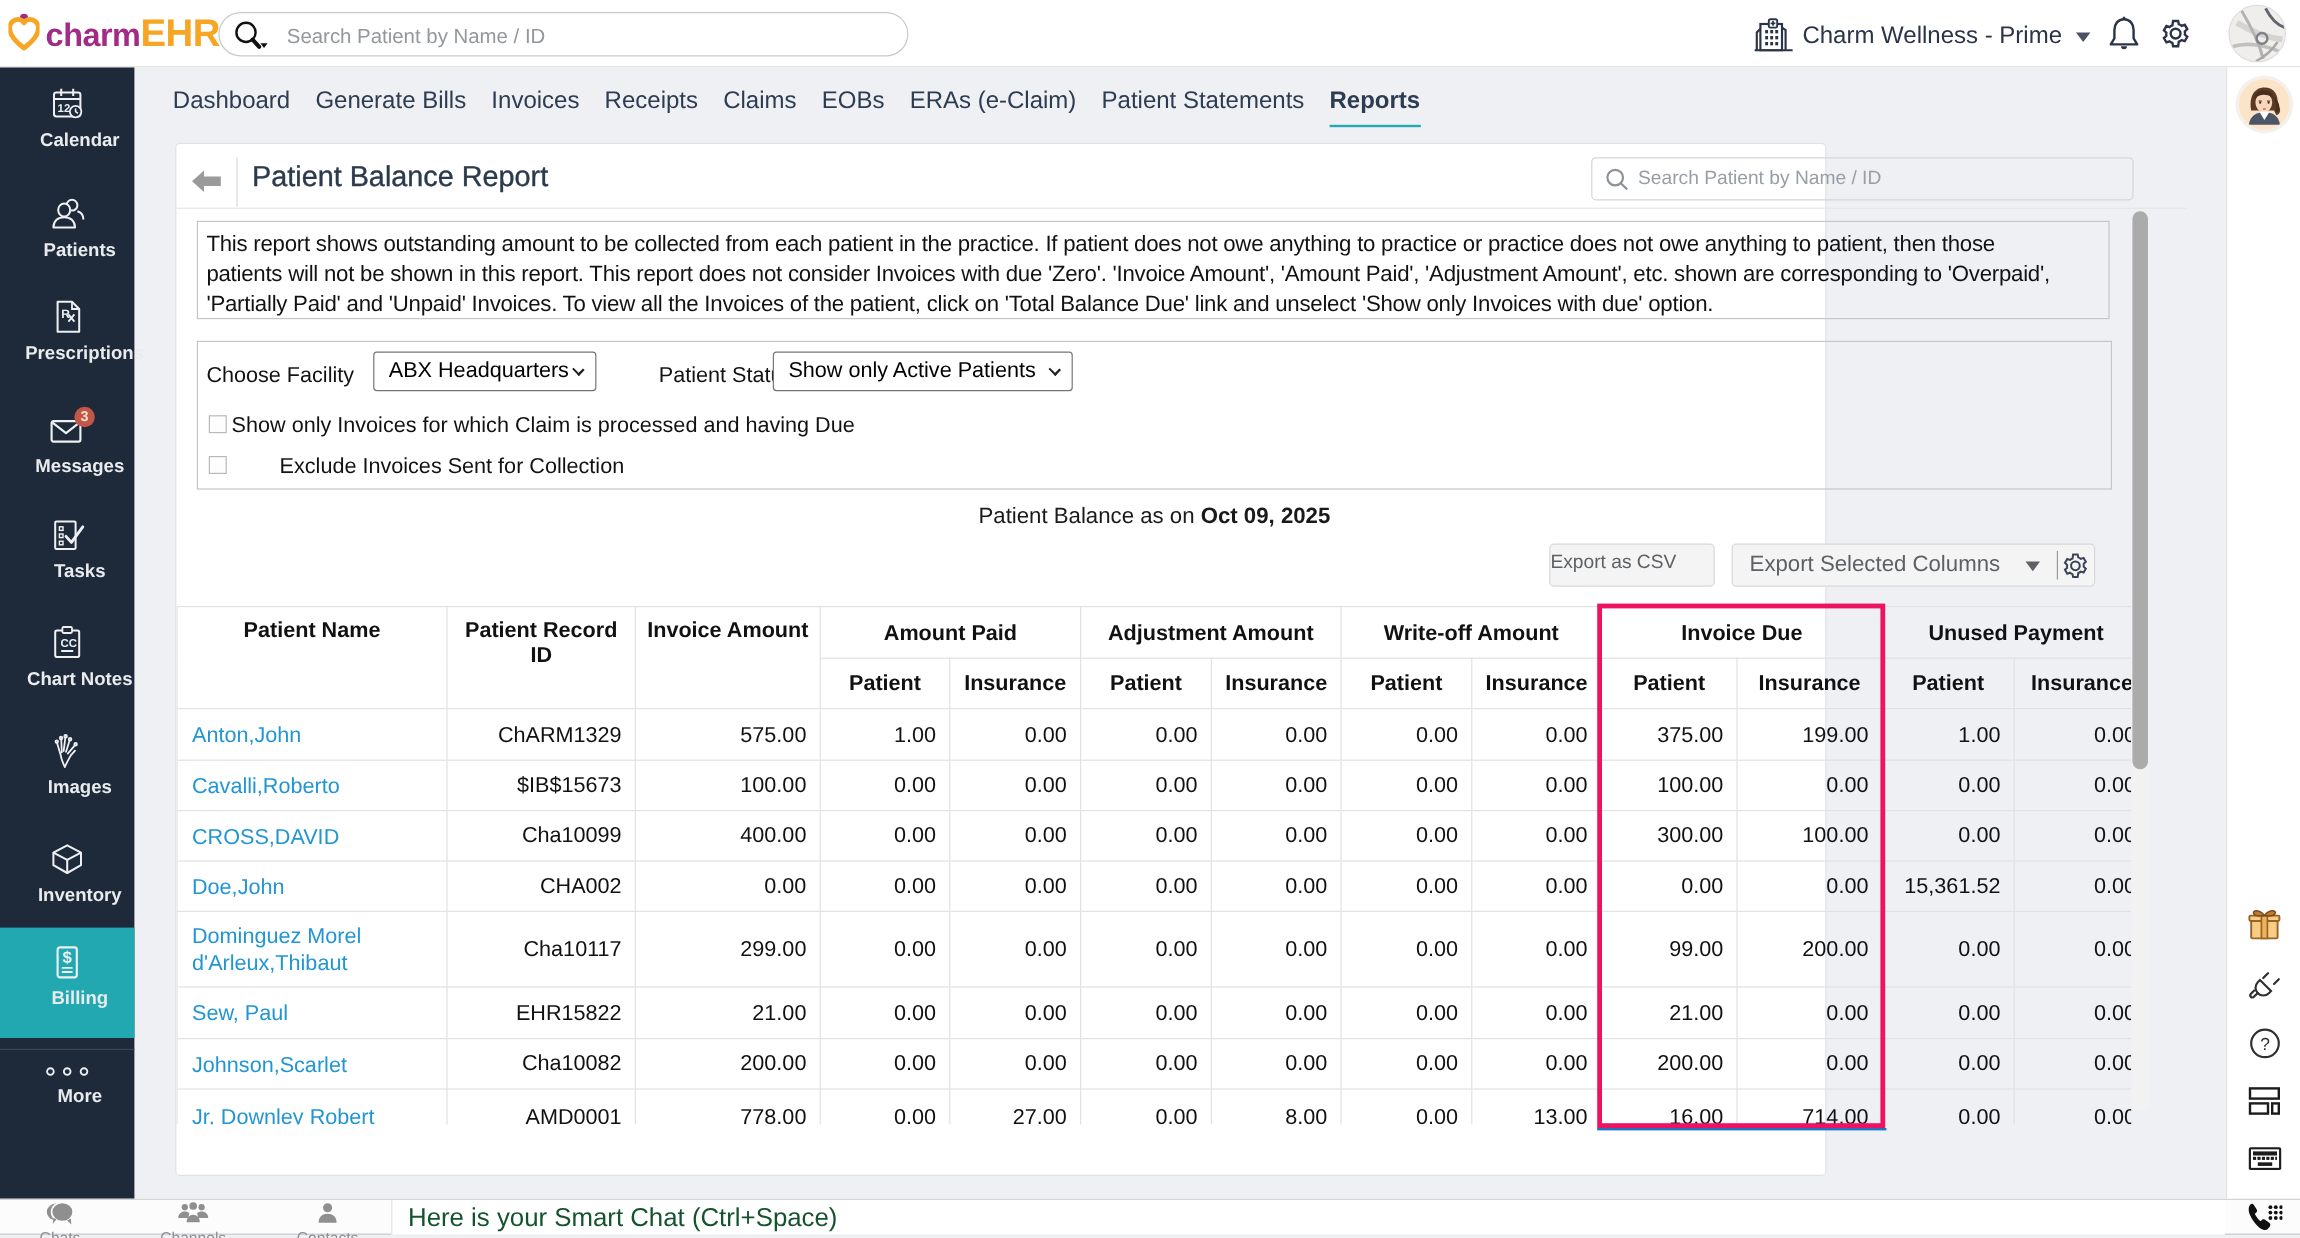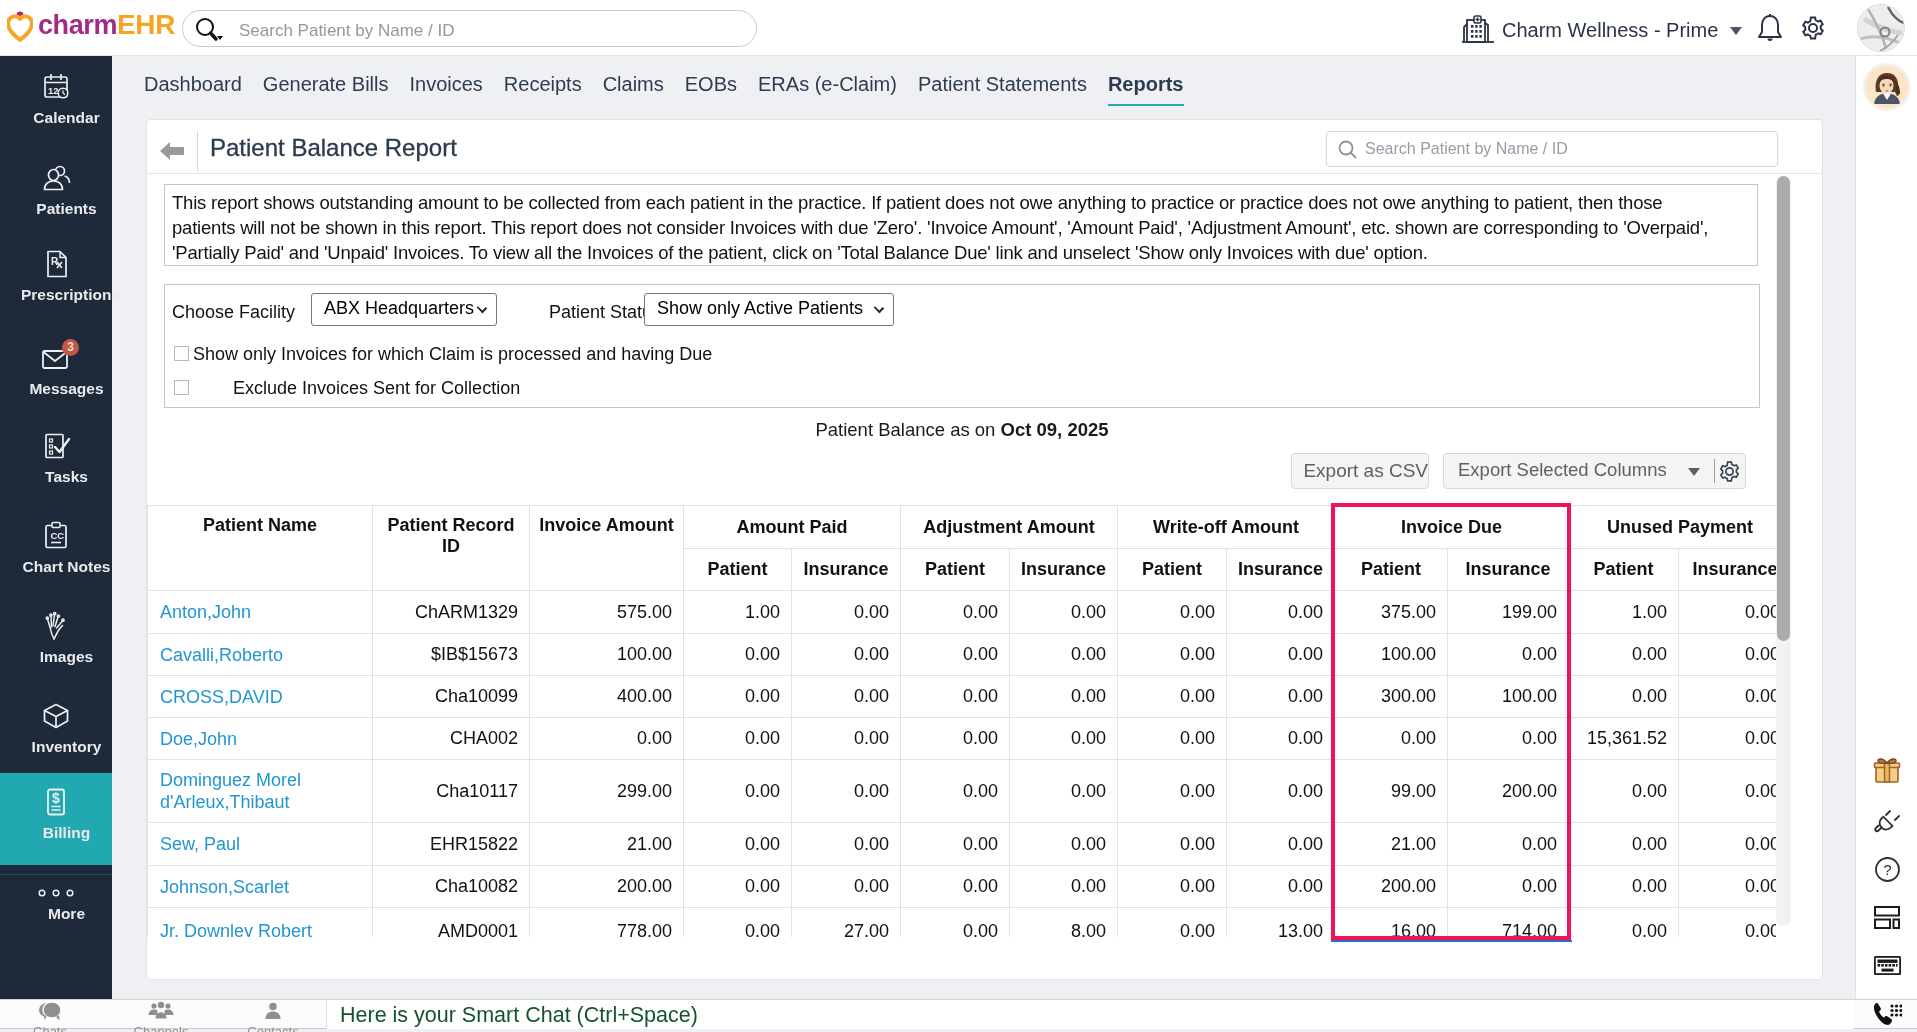--- a/index.html
+++ b/index.html
@@ -2,21 +2,21 @@
 <html><head>
 <meta charset="utf-8">
 <style>
 * { margin:0; padding:0; box-sizing:border-box; }
 html,body { width:1917px; height:1032px; overflow:hidden; font-family:"Liberation Sans",sans-serif; background:#eef0f4; }
 
 #topbar { position:absolute; left:0; top:0; width:1917px; height:56px; background:#fff; border-bottom:1px solid #e4e4e4; z-index:30; }
 
 #logoword { position:absolute; left:38px; top:9px; font-size:27px; font-weight:bold; letter-spacing:-0.4px; }
 #logoword .c1 { color:#a02c86; }
-#logoword .c2 { color:#f6a524; font-size:28px; }
+#logoword .c2 { color:#f6a524; font-size:32px; }
 #searchpill { position:absolute; left:182px; top:10px; width:575px; height:37px; border:1px solid #c9c9c9; border-radius:19px; background:#fff; }
 #searchpill .ph { position:absolute; left:56px; top:10px; font-size:17px; color:#93989d; }
 #hosp { position:absolute; left:1462px; top:15px; }
 #orgname { position:absolute; left:1502px; top:19px; font-size:20px; color:#2b3447; }
 #orgcaret { position:absolute; left:1730px; top:27px; width:0; height:0; border-left:6.5px solid transparent; border-right:6.5px solid transparent; border-top:8px solid #4a5364; }
 #avatar1 { position:absolute; left:1857px; top:4px; width:48px; height:48px; border-radius:50%; background:#e7e6e4; overflow:hidden; border:1px solid #ddd; }
 
 #sidebar { position:absolute; left:0; top:56px; width:112px; height:943px; background:#1e2a3a; z-index:20; }
 .sitem { position:absolute; left:0; width:112px; text-align:center; color:#e9ebee; z-index:21; }
 .sitem .lbl { display:block; font-size:15.5px; font-weight:bold; color:#e9ebee; margin-top:7px; line-height:18px;margin-left:21px; }
@@ -30,36 +30,36 @@
 #avatar2 { position:absolute; left:1866px; top:66px; width:42px; height:42px; border-radius:50%; background:#fbe4c8; overflow:hidden; box-shadow:0 0 0 3px #f6f0ea; z-index:21; }
 
 #bottombar { position:absolute; left:0; top:999px; width:1917px; height:30px; background:#fcfcfc; border-top:1px solid #d4d4d4; border-bottom:1px solid #c9c9c9; z-index:40; }
 .bitem { position:absolute; top:1001px; text-align:center; color:#8f8f8f; font-size:13px; z-index:41; }
 #chatinput { position:absolute; left:326px; top:1000px; width:1528px; height:29px; background:#fff; border-left:1px solid #e0e0e0; z-index:41; }
 #chatinput span { position:absolute; left:13px; top:3px; font-size:21.5px; color:#14532d;text-align:right; }
 
 #tabs { position:absolute; left:144px; top:73px; z-index:5; font-size:20px; color:#2d3c50; }
 #tabs span { margin-right:21px; }
 #tabs .active { font-weight:bold; border-bottom:2px solid #26a9b2; padding-bottom:9px; }
-#card { position:absolute; left:146px; top:119px; width:1677px; height:861px; background:#fff; border:1px solid #e2e2e2; border-radius:4px; z-index:5; }
+#card { position:absolute; left:146px; top:119px; width:1376px; height:861px; background:#fff; border:1px solid #e2e2e2; border-radius:4px; z-index:5; }
 #backarrow { position:absolute; left:12px; top:21px; }
 #hdrsep { position:absolute; left:50px; top:11px; width:1px; height:41px; background:#d9d9d9; }
 #cardtitle { position:absolute; left:63px; top:14px; font-size:24px; font-weight:500; color:#2b3a4d; -webkit-text-stroke:0.3px #2b3a4d; }
 #cardsearch { position:absolute; left:1179px; top:11px; width:452px; height:36px; border:1px solid #d5d5d5; border-radius:4px; }
 #cardsearch .ph { position:absolute; left:38px; top:8px; font-size:16px; color:#979ea5; }
 #hdrline { position:absolute; left:0; top:53px; width:1675px; height:1px; background:#e5e5e5; }
 #descbox { position:absolute; left:17px; top:64px; width:1594px; height:82px; border:1px solid #c6c6c6; padding:5px 7px; font-size:18.5px; color:#121212; line-height:25px; letter-spacing:-0.2px; }
 #filterbox { position:absolute; left:17px; top:164px; width:1596px; height:124px; border:1px solid #c6c6c6; }
 #filterbox .flabel { position:absolute; font-size:18px; color:#121212; }
 .sel { position:absolute; height:33px; border:1px solid #767676; border-radius:3px; background:#fff; font-size:18px; color:#000; padding:4px 0 0 12px; }
 .sel .chev { position:absolute; right:10px; top:10px; width:8px; height:8px; border-right:2px solid #222; border-bottom:2px solid #222; transform:rotate(45deg) scaleY(0.85); }
 .cb { position:absolute; width:15px; height:15px; border:1.5px solid #b9b9b9; background:#fdfdfd; }
 .cblbl { position:absolute; font-size:18px; color:#121212; }
 #balline { position:absolute; left:0; top:299px; width:1630px; text-align:center; font-size:18.5px; color:#1a1a1a; }
-.btn { position:absolute; height:36px; background:#f4f4f4; border:1px solid #d8d8d8; border-radius:4px; font-size:19px; color:#5d6064; text-align:right; }
+.btn { position:absolute; height:36px; background:#f4f4f4; border:1px solid #d8d8d8; border-radius:4px; font-size:16px; color:#5d6064; text-align:left; }
 
 #tablewrap { position:absolute; left:0; top:385px; width:1629px; height:432px; overflow:hidden; }
 table { border-collapse:collapse; table-layout:fixed; }
 th,td { border:1px solid #e2e2e2; overflow:hidden; white-space:nowrap; }
 th { font-size:18px; font-weight:bold; color:#111; text-align:center; }
 td { font-size:18px; color:#111; text-align:right; padding-right:11px; }
 td.name { text-align:left; padding-left:12px; padding-right:2px; color:#2196d3; white-space:normal; line-height:22px; }
 tr.h1 th { height:43px; vertical-align:middle; }
 tr.h1 th.rspan { vertical-align:top; padding-top:9px; }
 tr.h2 th { height:42px; }

